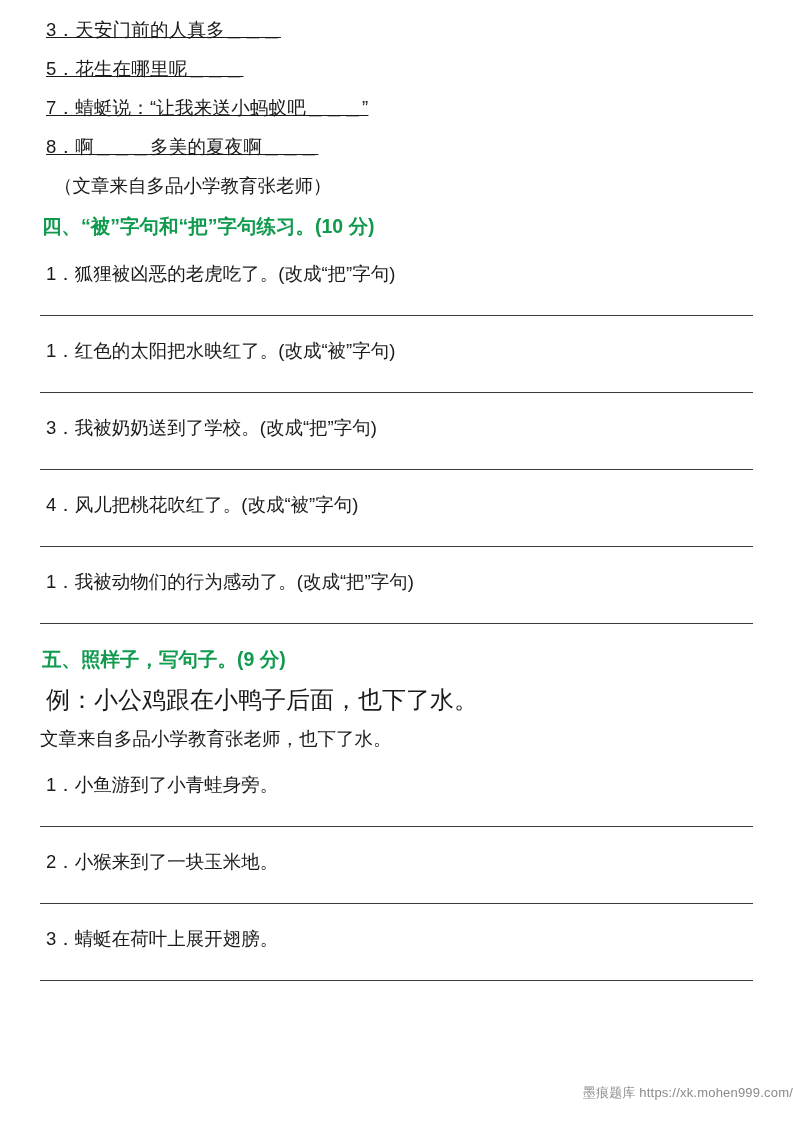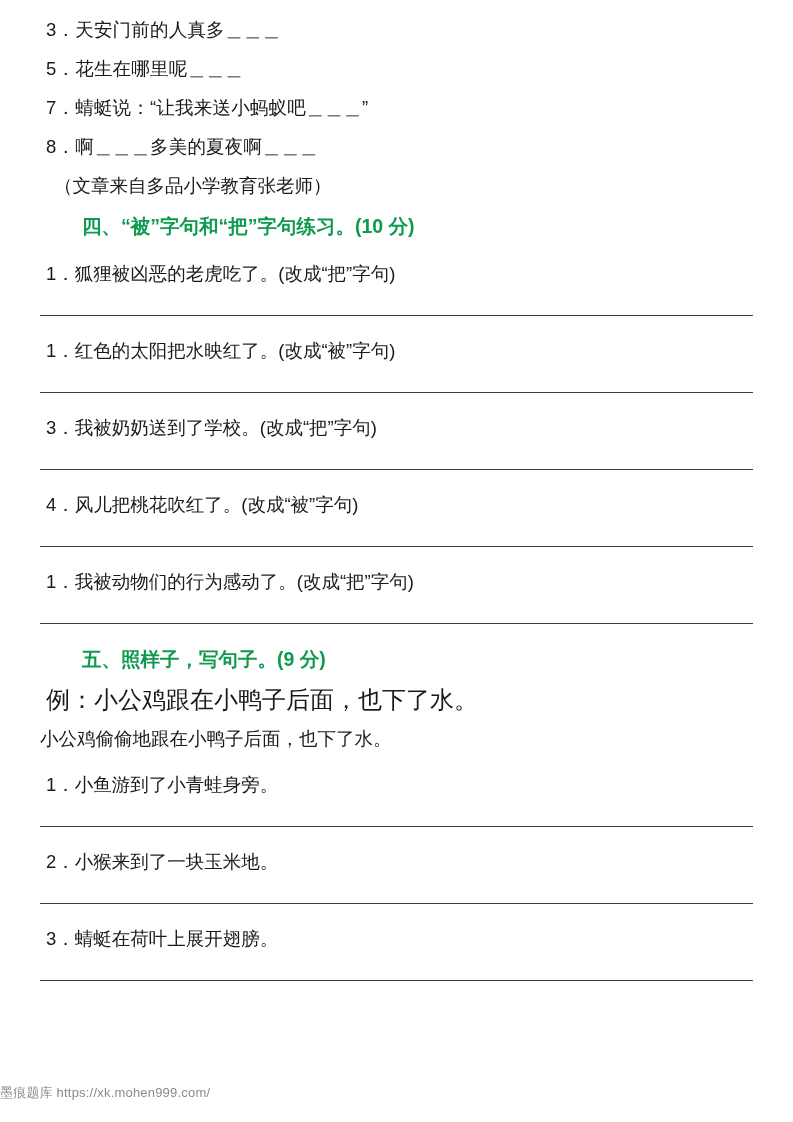--- a/index.html
+++ b/index.html
@@ -23,34 +23,34 @@
     position: relative;
   }
   .line {
     font-size: 18.5px;
     line-height: 39px;
     white-space: nowrap;
     letter-spacing: 0.2px;
   }
   .item {
     padding-left: 6px;
+    text-decoration: underline;
   }
   .paren-note {
     padding-left: 14px;
     font-size: 18.5px;
     line-height: 39px;
   }
   .section-head {
     font-size: 19.5px;
     font-weight: bold;
     line-height: 42px;
     color: #0f9a4e;
     white-space: nowrap;
     padding-left: 2px;
-    margin-left: 40px;
   }
   .answer-rule {
     border-bottom: 1.3px solid #3a3a3a;
     height: 0;
     margin: 22px 0 0 0;
   }
   .q-block { }
   .q-text {
     font-size: 18.5px;
     line-height: 38px;
@@ -70,21 +70,21 @@
     font-size: 18.5px;
     line-height: 39px;
     white-space: nowrap;
     padding-left: 0px;
   }
   .watermark {
     position: absolute;
     left: 0;
     right: 0;
     bottom: 20px;
-    text-align: left;
+    text-align: right;
     font-size: 13px;
     color: #8a8a8a;
     letter-spacing: 0.2px;
   }
   .topblock .line:first-child { padding-top: 2px; }
 </style>
 </head>
 <body>
 
 <div class="page">
@@ -124,21 +124,21 @@
       <div class="q-text">1．我被动物们的行为感动了。(改成“把”字句)</div>
       <div class="answer-rule"></div>
     </div>
   </div>
 
   <div class="gap-med"></div>
 
   <div>
     <div class="section-head">五、照样子，写句子。(9 分)</div>
     <div class="example">例：小公鸡跟在小鸭子后面，也下了水。</div>
-    <div class="example2">小公鸡偷偷地跟在小鸭子后面，也下了水。</div>
+    <div class="example2">文章来自多品小学教育张老师，也下了水。</div>
 
     <div class="q-block">
       <div class="q-text">1．小鱼游到了小青蛙身旁。</div>
       <div class="answer-rule"></div>
     </div>
     <div class="gap-small"></div>
     <div class="q-block">
       <div class="q-text">2．小猴来到了一块玉米地。</div>
       <div class="answer-rule"></div>
     </div>

